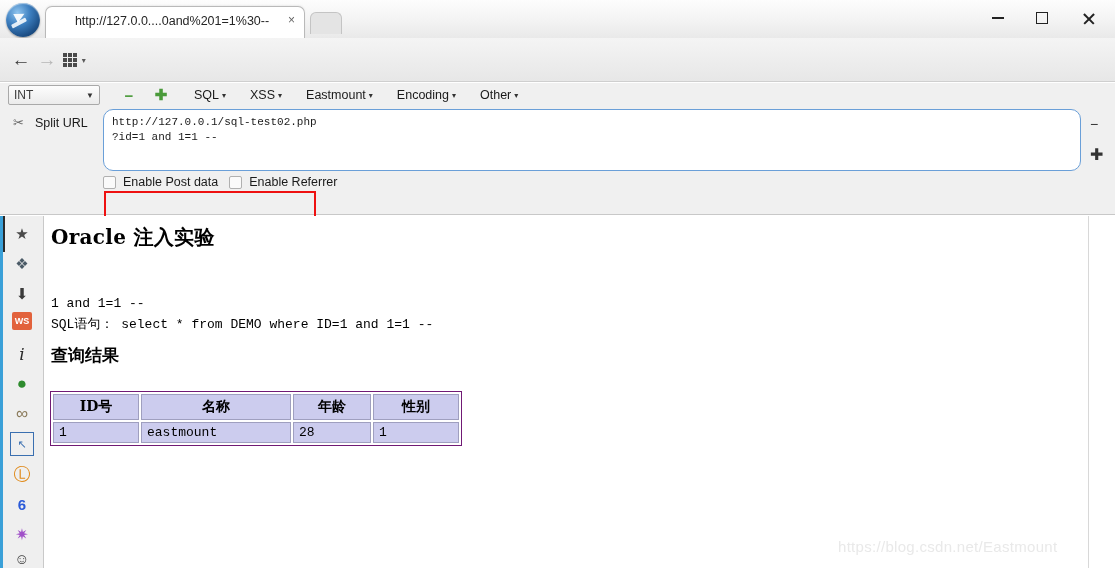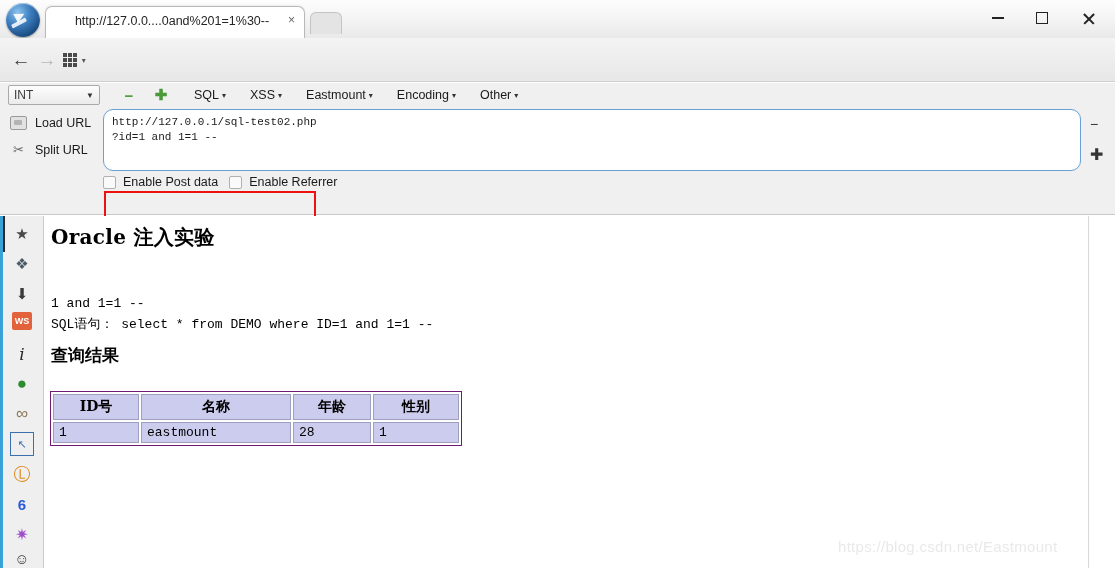--- a/index.html
+++ b/index.html
@@ -514,24 +514,20 @@
         <span>Encoding</span>
         <span class="cv">▾</span>
       </div>
       <div class="hb-item">
         <span>Other</span>
         <span class="cv">▾</span>
       </div>
     </div>
 
     <div class="hb-actions">
-      <div class="hb-act">
-        <span class="ico-load"></span>
-        <span class="lbl">Load URL</span>
-      </div>
       <div class="hb-act">
         <span class="ico-split">✂</span>
         <span class="lbl">Split URL</span>
       </div>
     </div>
 
     <div class="hb-textarea">
       <div class="hb-ta-text">http://127.0.0.1/sql-test02.php
 ?id=1 and 1=1 --</div>
     </div>

